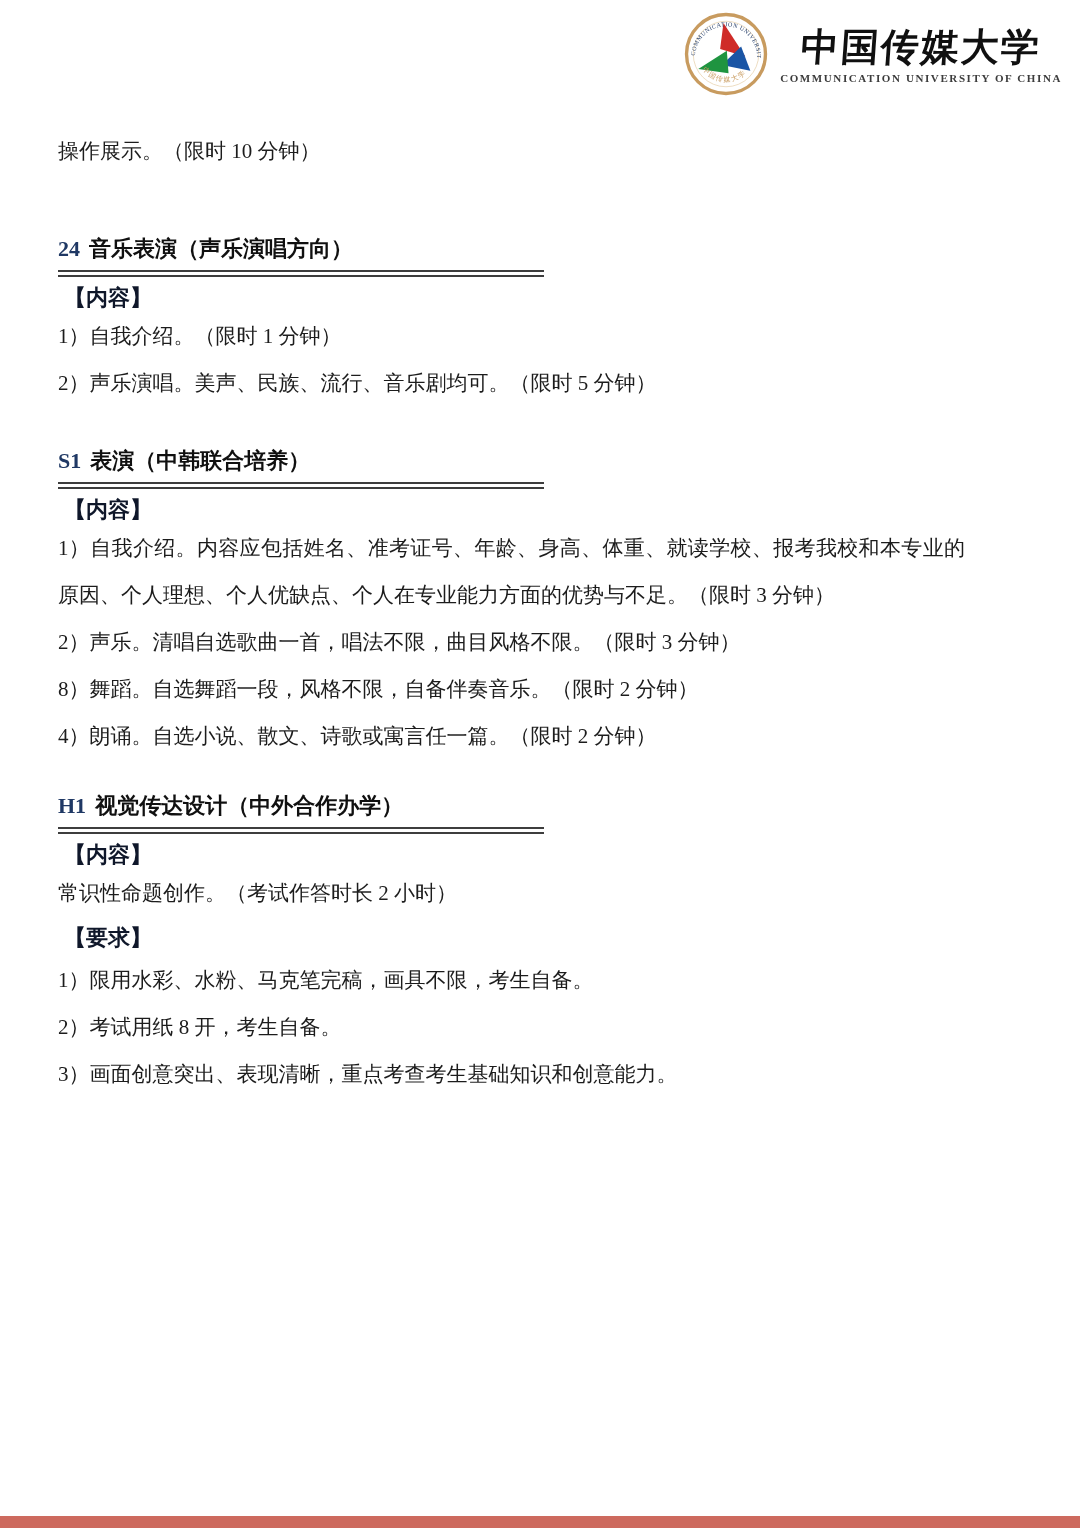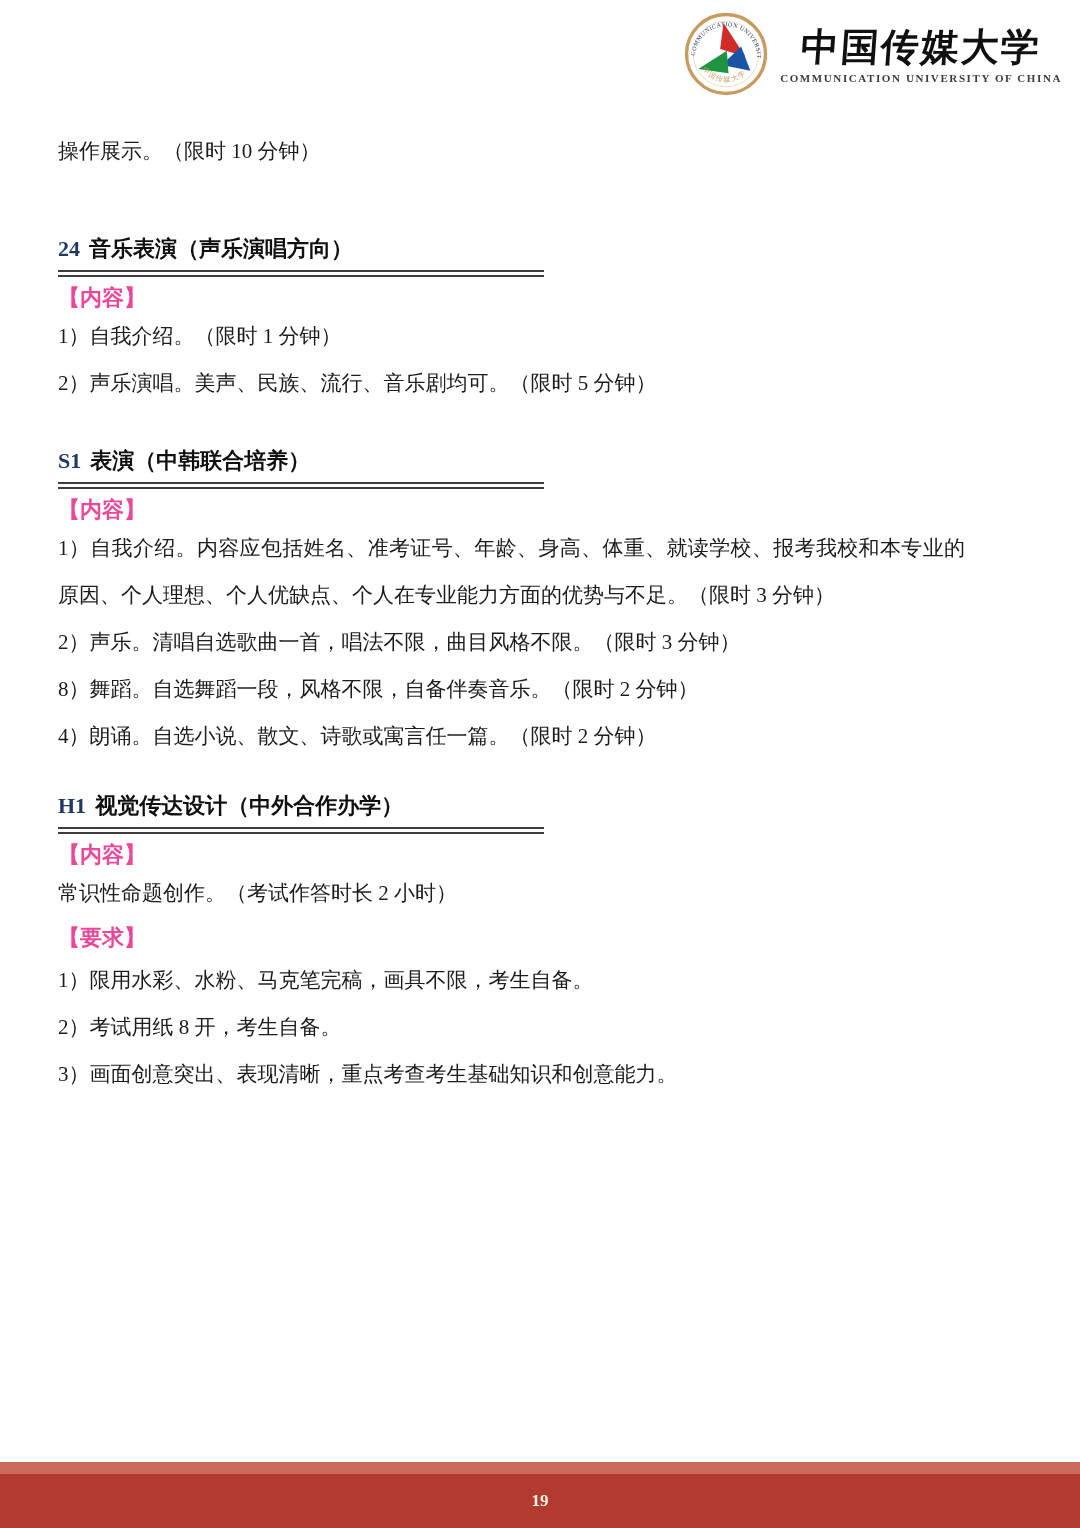--- a/index.html
+++ b/index.html
@@ -60,25 +60,25 @@
   }
   .sec-heading .code { color: #1f3864; margin-right: 9px; margin-top: 32px; }
   .rule {
     width: 486px;
     height: 3px;
     border-top: 2px solid #3d3d3d;
     border-bottom: 2px solid #3d3d3d;
     margin-top: 7px;
   }
   .block-label {
-    margin: 6px 0 0 0;
+    margin: 6px 0 0 6px;
     font-size: 22px;
     font-weight: bold;
     line-height: 30px;
-    color: #ec4899;
+    color: #0f172a;
   }
   .sec-24 { margin-top: 60px; }
   .sec-s1 { margin-top: 40px; }
   .sec-h1 { margin-top: 32px; }
   .label-req { margin-top: 6px; }
   .items-req p:first-of-type { margin-top: 4px; }
 
   
   .footer { position: absolute; left: 0; bottom: 0; width: 1080px; }
   .footer-strip { width: 100%; height: 12px; }
@@ -163,18 +163,15 @@
         <p>1）限用水彩、水粉、马克笔完稿，画具不限，考生自备。</p>
         <p>2）考试用纸 8 开，考生自备。</p>
         <p>3）画面创意突出、表现清晰，重点考查考生基础知识和创意能力。</p>
       </div>
     </section>
 
   </main>
 
   <footer class="footer">
     <div class="footer-strip" style="background: rgb(205, 106, 94);"></div>
-    <div class="footer-bar" style="background: rgb(178, 58, 48);">
-      <span class="page-number">19</span>
-    </div>
   </footer>
 
 </div>
 
 </body></html>

